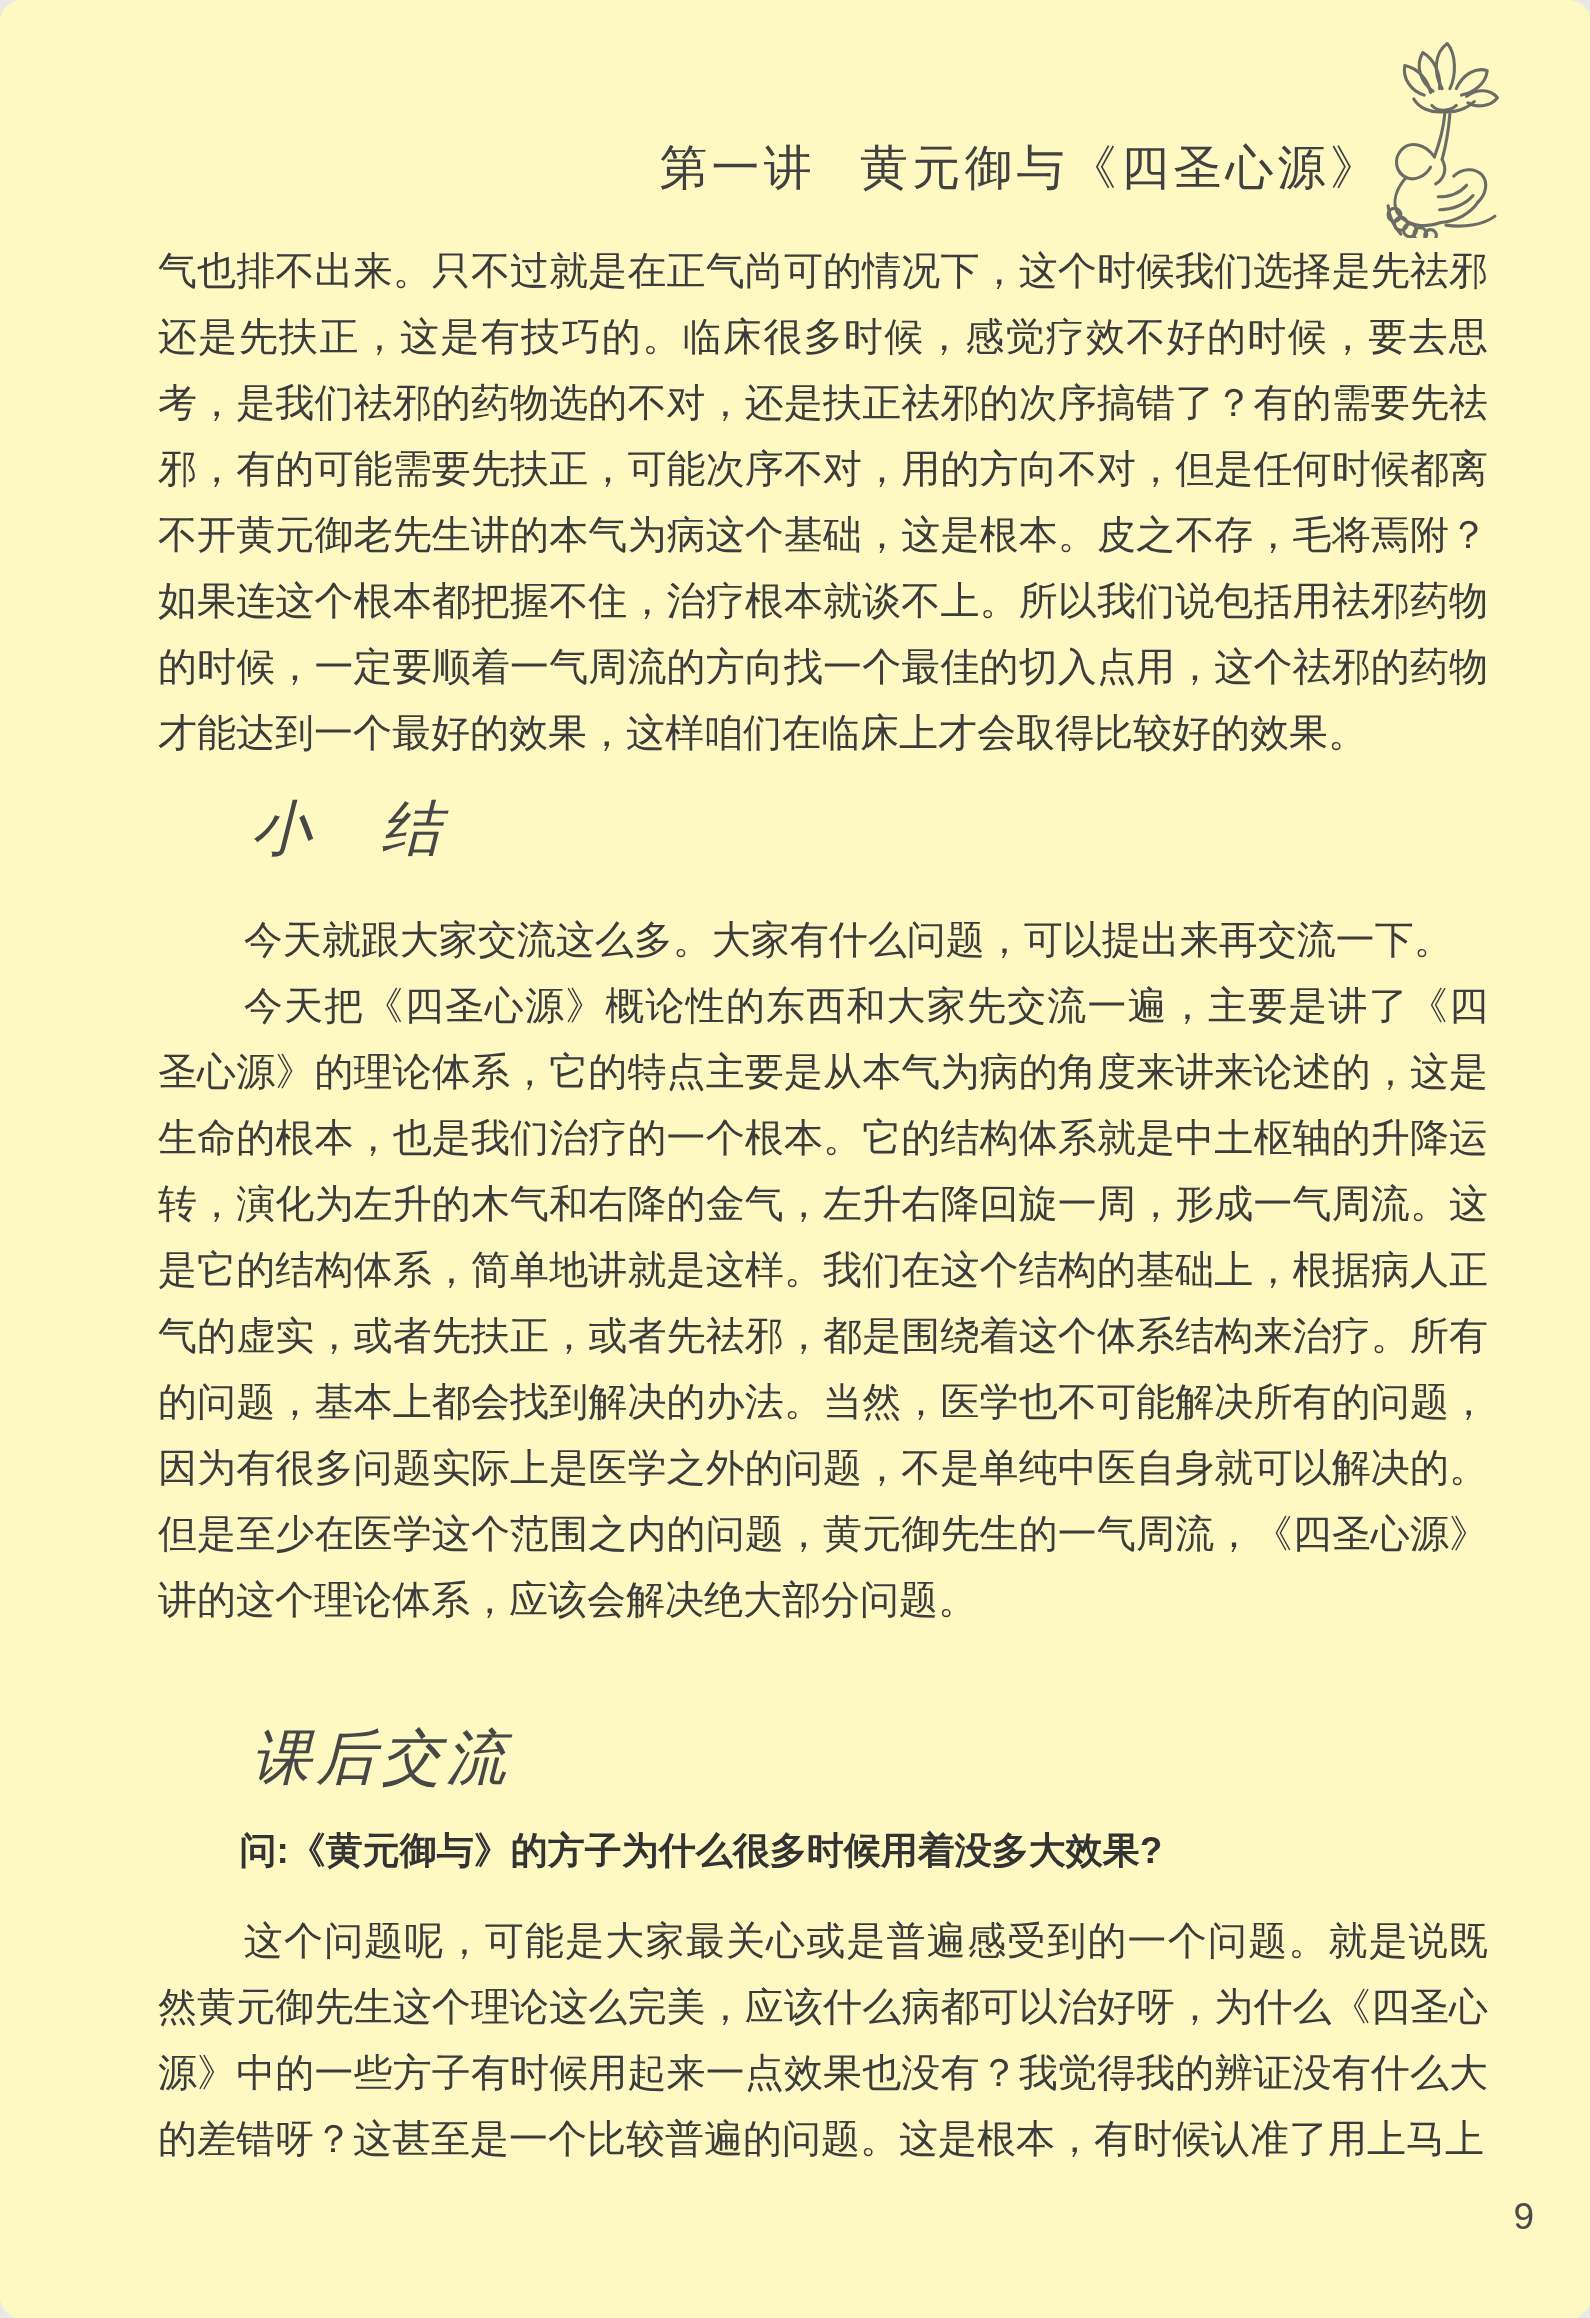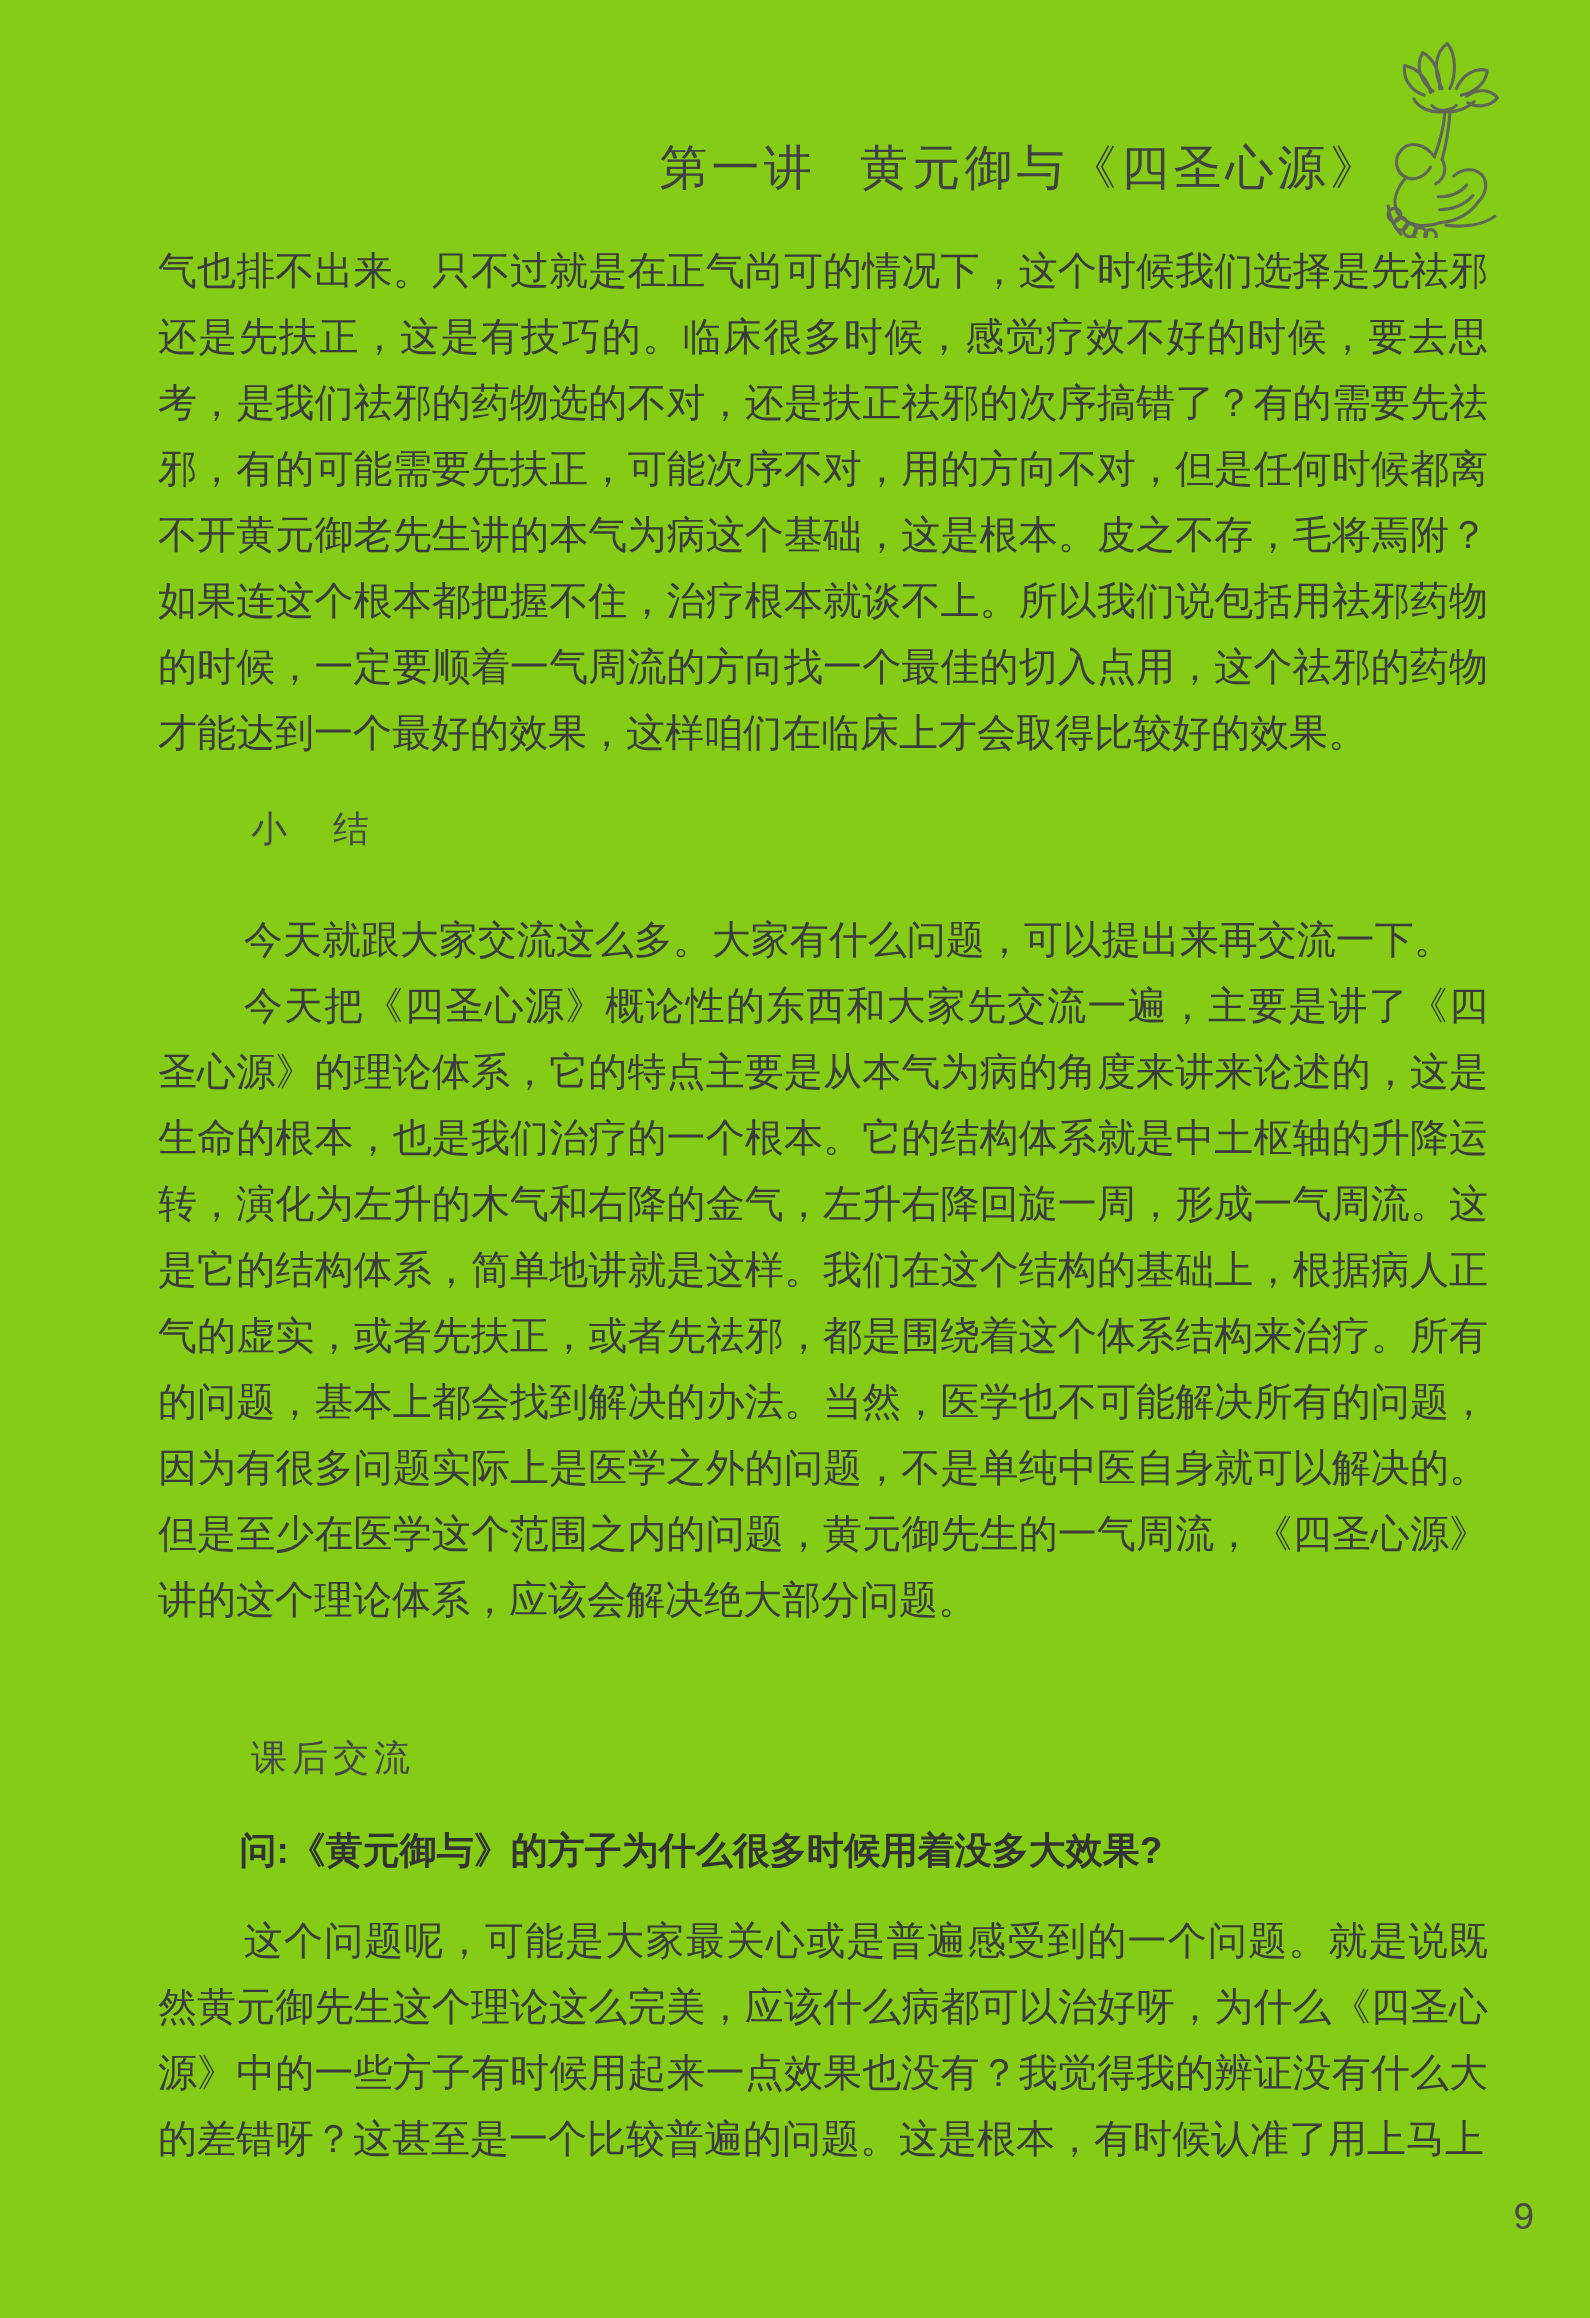--- a/index.html
+++ b/index.html
@@ -1,22 +1,23 @@
 <!DOCTYPE html>
 <html style="font-size:13.5px"><head>
 <meta charset="utf-8">
 <style>
   html, body { margin: 0; padding: 0; background: #e9e9e7; }
   .page {
     position: relative;
     width: 1591px;
     height: 2319px;
-    background: #84cc16;
+    background: #fef9c3;
     font-family: "Liberation Serif", "DejaVu Serif", serif;
     overflow: hidden;
+    border-radius: 22px;
   }
   .page-header {
     position: absolute;
     top: 136px;
     left: 0;
     right: 209px;
     text-align: right;
     font-size: 48px;
     font-weight: 500;
     color: #414141;
@@ -38,26 +39,27 @@
     width: 1330px;
     font-size: 39px;
     line-height: 66px;
     color: #3c3c3c;
     text-align: justify;
   }
   .content p { margin: 0; text-indent: 2.2em; }
   .content p.no-indent { text-indent: 0; }
   h2.cal-heading {
     margin: 0;
-    font-size: 36px;
+    font-size: 60px;
     font-weight: 500;
     color: #474747;
     line-height: 52px;
     letter-spacing: 5px;
     text-indent: 0;
+    font-style: italic;
   }
   h2.summary-heading   { margin: 37px 0 52px 93px; }
   h2.discussion-heading{ margin: 99px 0 34px 93px; }
   p.question-line {
     font-family: "Liberation Sans", "DejaVu Sans", sans-serif;
     font-weight: 700;
     font-size: 37px;
     color: #333333;
     margin-bottom: 23.6px !important;
   }

